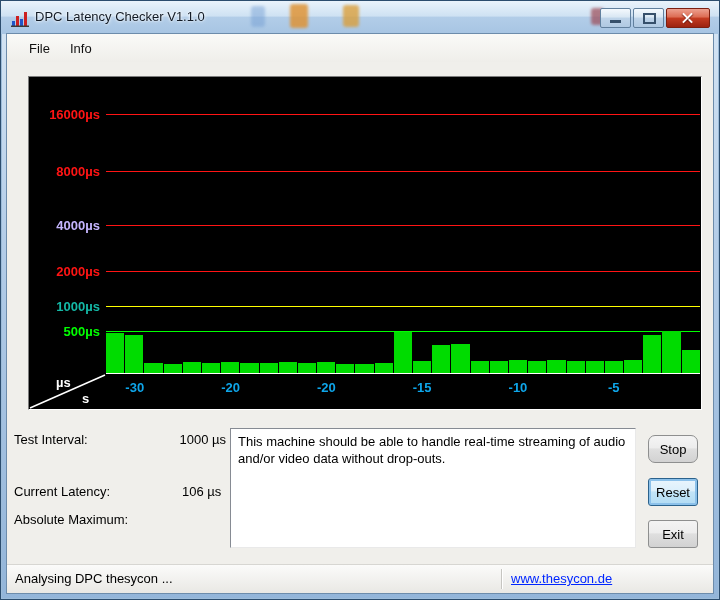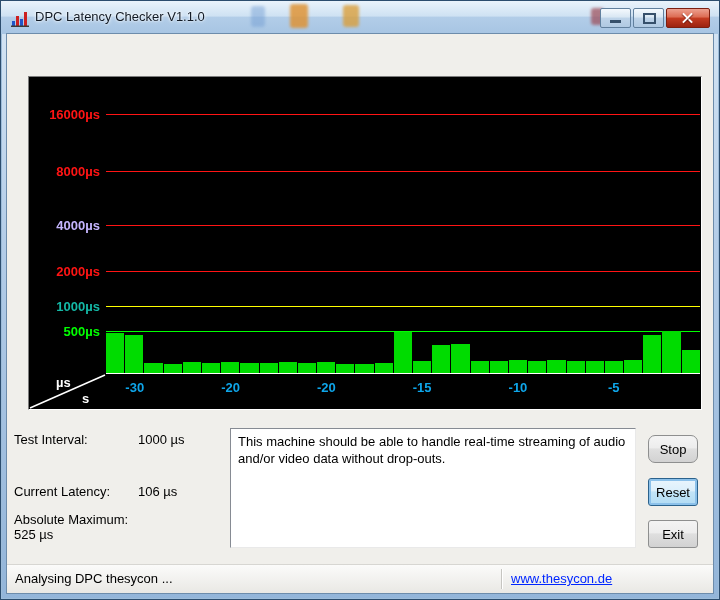--- a/index.html
+++ b/index.html
@@ -42,21 +42,21 @@
   .bars{position:absolute;left:0;right:0;top:0;bottom:0;display:flex;align-items:flex-end;gap:1px;}
   .bar{flex:1;}
   .x-axis{position:absolute;left:77px;right:1px;bottom:0;height:35px;border-top:1px solid #fff;}
   .xtick{position:absolute;top:6px;transform:translateX(-50%);color:#0ea5e9;font-size:13px;font-weight:bold;}
   .corner{position:absolute;left:0;bottom:0;width:77px;height:35px;}
   .corner svg{position:absolute;left:0;top:0;}
   .corner-top{position:absolute;left:27px;top:1px;color:#fff;font-size:13px;font-weight:bold;}
   .corner-bottom{position:absolute;left:53px;top:17px;color:#fff;font-size:13px;font-weight:bold;}
   
   .stats{position:absolute;left:14px;top:432px;width:212px;z-index:3;font-size:13px;color:#000;}
-  .stat-row{position:absolute;left:0;display:flex;width:212px;}
+  .stat-row{position:absolute;left:0;display:flex;width:212px;gap:44px;}
   .stat-label{width:124px;}
   .stat-value{white-space:nowrap;}
   .message-box{position:absolute;left:230px;top:428px;width:406px;height:120px;z-index:3;
     background:#fff;border:1px solid;border-color:#868b93 #e9e9e9 #e9e9e9 #868b93;
     font-size:13px;line-height:17px;color:#000;padding:4px 7px;box-sizing:border-box;}
   .btn{position:absolute;left:648px;width:48px;height:26px;z-index:3;font-size:13px;color:#000;
     display:flex;align-items:center;justify-content:center;border-radius:3px;border:1px solid #8e8f8f;
     background:linear-gradient(180deg,#f4f4f4 0%,#ededed 45%,#dfdfdf 50%,#d2d2d2 100%);cursor:default;}
   .btn.focused{border:1px solid #2b628c;box-shadow:inset 0 0 0 2px #8cc1ea;
     background:linear-gradient(180deg,#eaf5fd 0%,#dceffb 45%,#c2e4f7 50%,#b2dcf4 100%);text-align:center;}
@@ -98,20 +98,24 @@
       </div>
       <div class="cap-btn close">
         <span class="glyph-x1"></span>
         <span class="glyph-x2"></span>
       </div>
     </div>
   </div>
 
   <div class="client"></div>
 
+  <div class="menubar">
+    <span class="menu-item">File</span>
+    <span class="menu-item">Info</span>
+  </div>
 
   <div class="chart-panel">
     <div class="y-gutter">
         <div class="ylabel" style="bottom: 251px; color: rgb(255, 20, 20);">16000µs</div>
         <div class="ylabel" style="bottom: 194px; color: rgb(255, 20, 20);">8000µs</div>
         <div class="ylabel" style="bottom: 140px; color: #c4b5fd;">4000µs</div>
         <div class="ylabel" style="bottom: 94px; color: rgb(255, 20, 20);">2000µs</div>
         <div class="ylabel" style="bottom: 59px; color: #14b8a6;">1000µs</div>
         <div class="ylabel" style="bottom: 34px; color: rgb(0, 255, 0);">500µs</div>
       </div>

